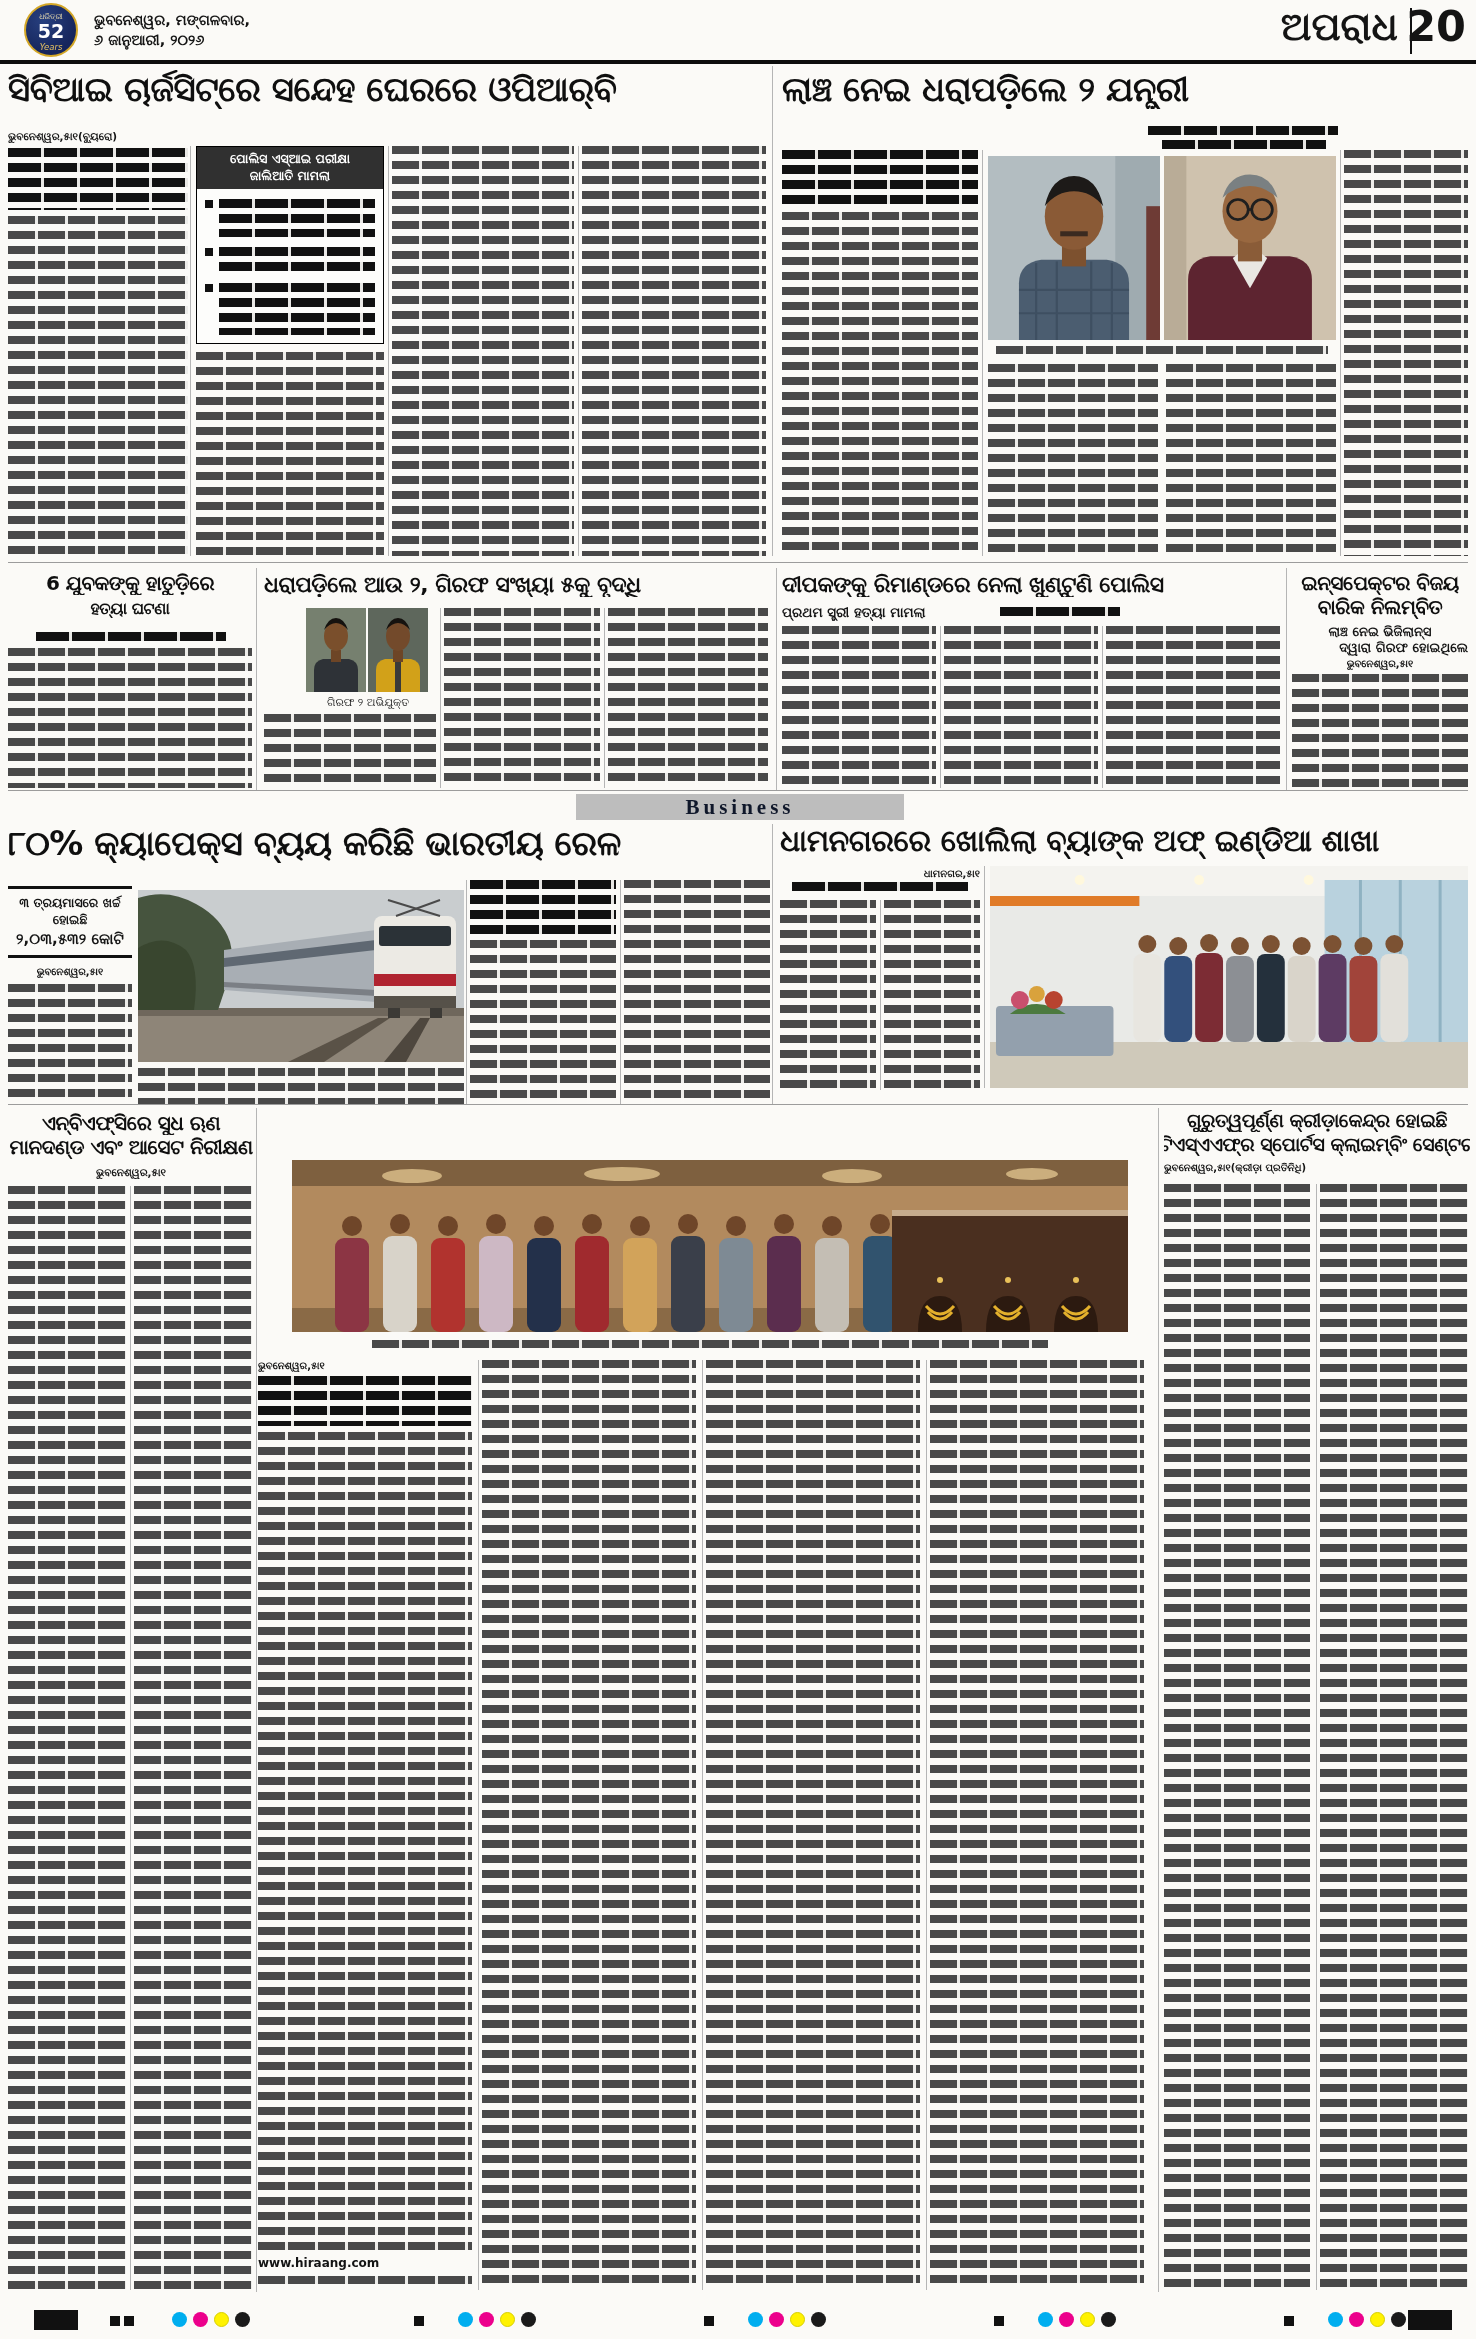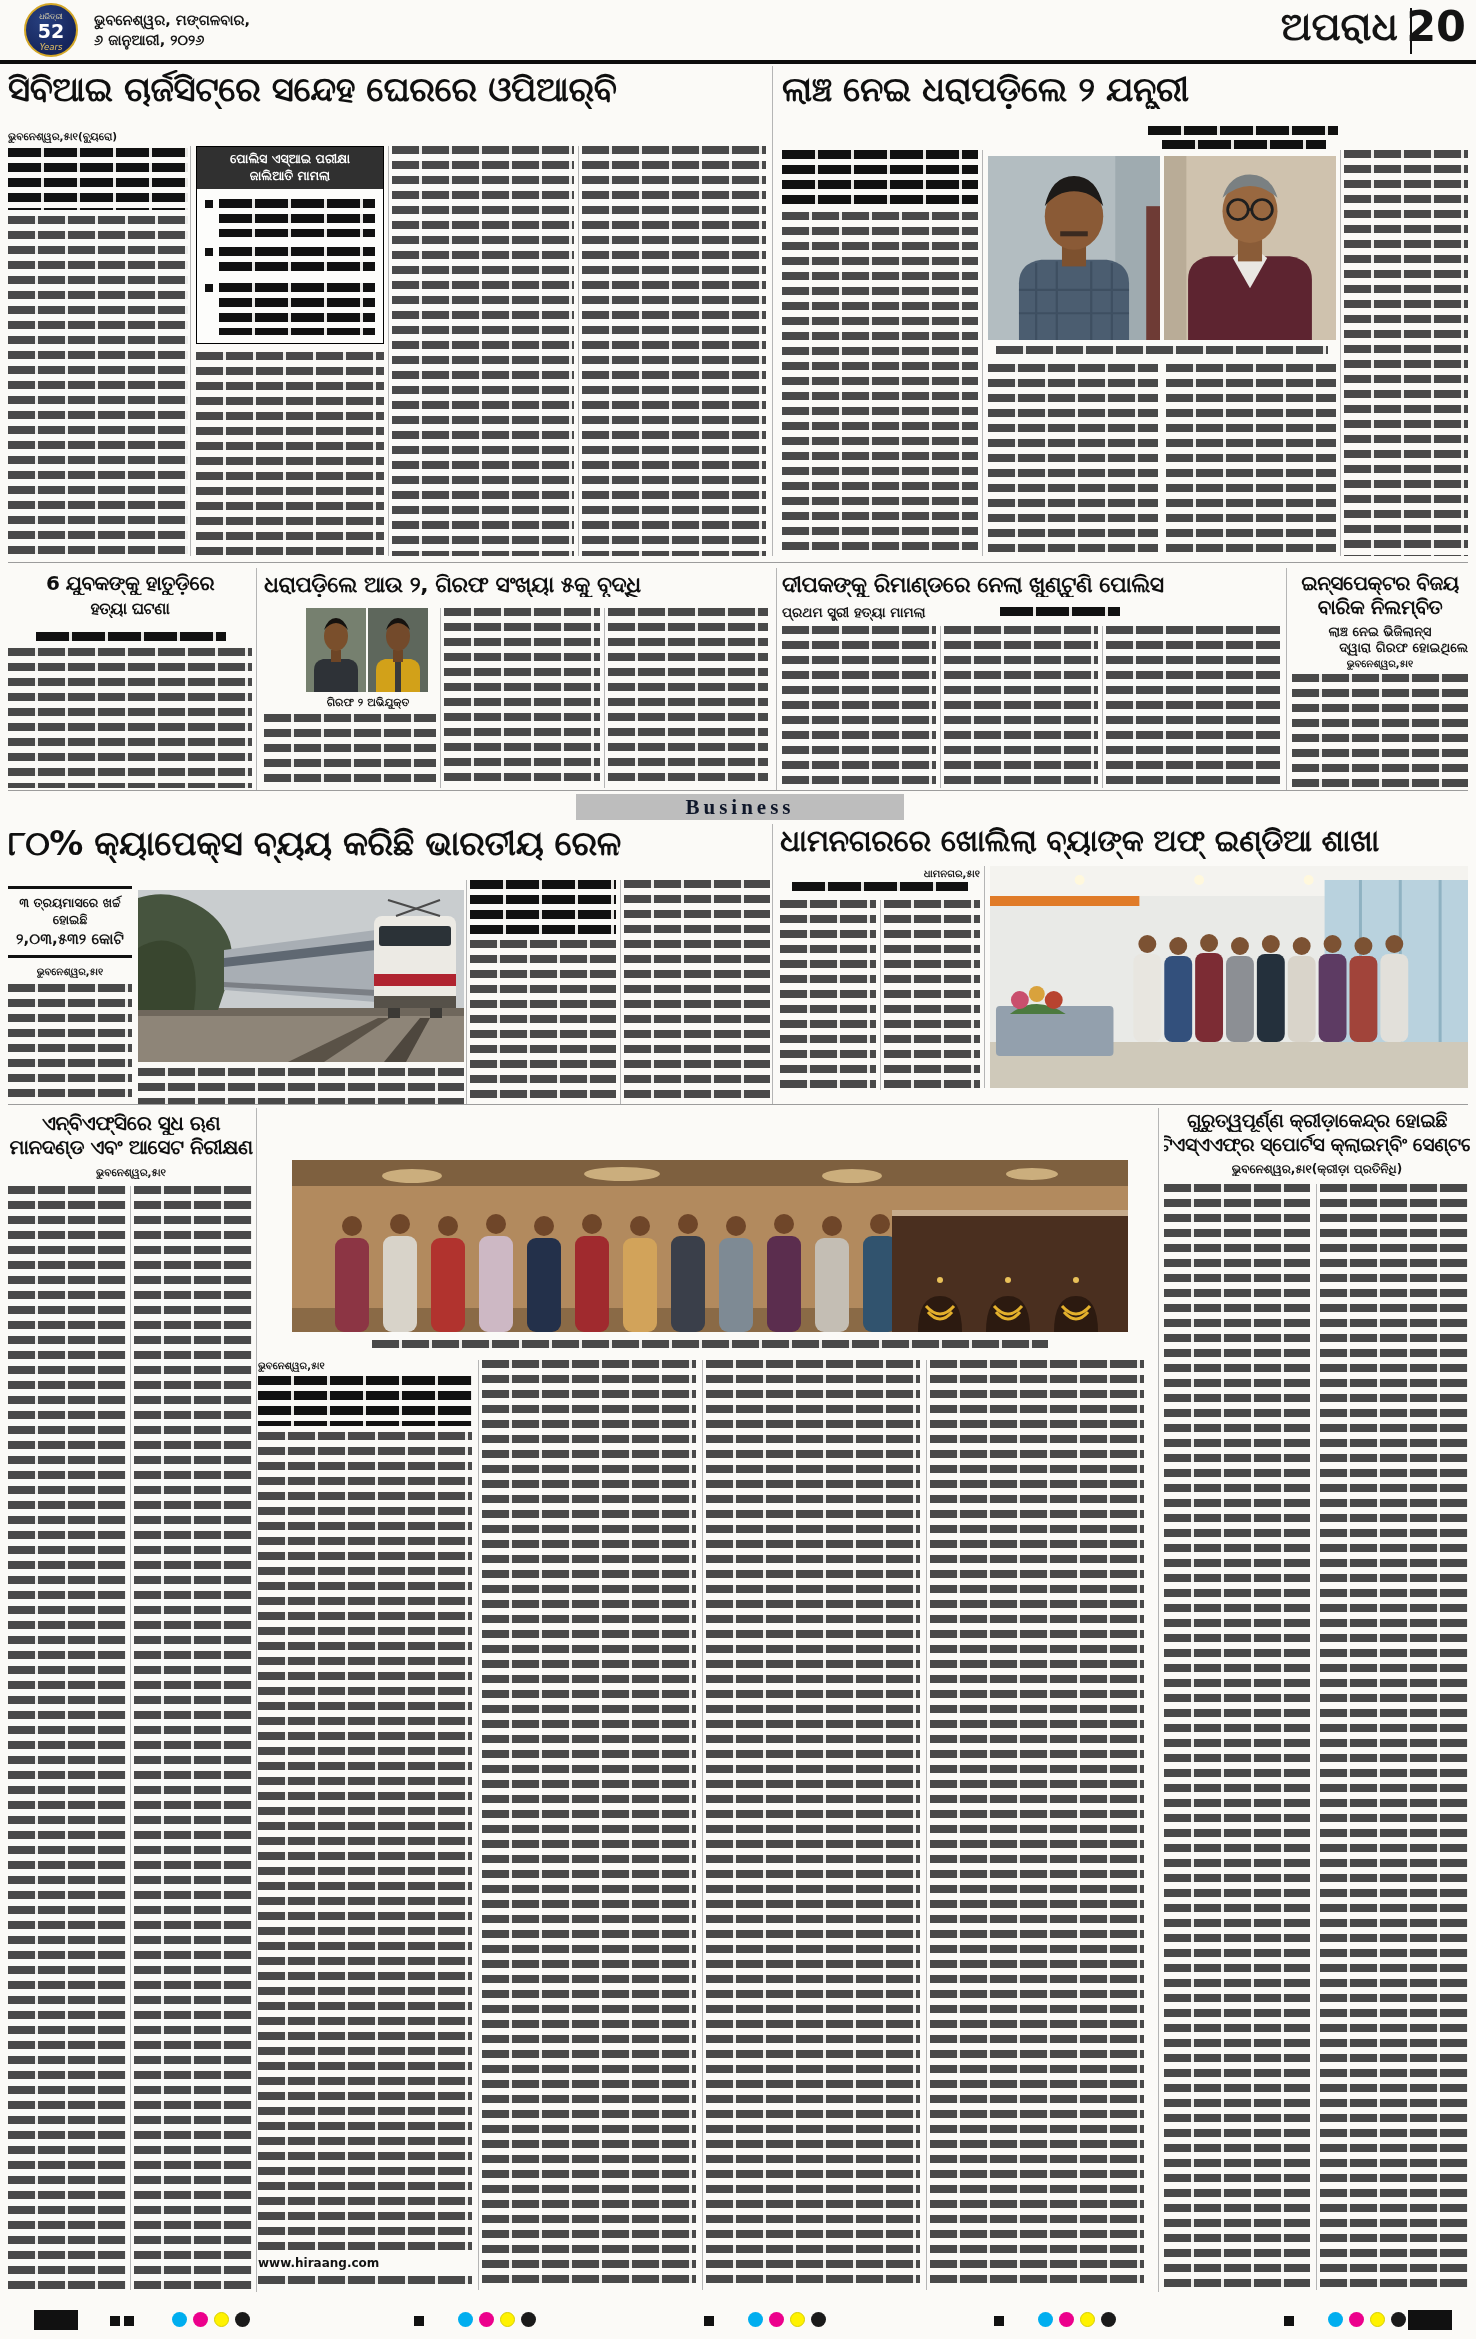--- a/index.html
+++ b/index.html
@@ -45,21 +45,21 @@
   .blt .btxt{flex:1;position:relative}
   
   .bband{position:absolute;left:576px;top:794px;width:328px;height:26px;background:#bdbdbd;
          display:flex;align-items:center;justify-content:center}
   .bband span{font-family:"Liberation Serif",serif;font-weight:700;font-size:21px;letter-spacing:4px;color:#0f172a}
   
   .subbox{position:absolute;left:8px;top:886px;width:124px;border-top:3px solid #111;border-bottom:3px solid #111;
           padding:6px 1px;text-align:center;font-weight:700;line-height:1.35}
   .subbox .s1{font-size:12.5px}
   .subbox .s2{font-size:15px}
-  .caption{position:absolute;font-weight:700;text-align:center;white-space:nowrap;overflow:hidden}
+  .caption{position:absolute;font-weight:400;text-align:center;white-space:nowrap;overflow:hidden}
   .website{position:absolute;font-weight:700;font-size:12px;white-space:nowrap}
   
   .regbar{position:absolute;height:20px;background:#111;top:2310px}
   .regsq{position:absolute;width:10px;height:10px;background:#111;top:2316px}
   .dots{position:absolute;top:2312px;display:flex;gap:6px}
   .dot{width:15px;height:15px;border-radius:50%}
   .dot.c{background:#00aeef}.dot.m{background:#ec008c}.dot.y{background:#fff200;border:1px solid #d8cf00}.dot.k{background:#1a1a1a}
 </style>
 </head>
 <body>
@@ -392,21 +392,21 @@
   <div class="sim" style="left:482px;top:1360px;width:214px;height:930px"></div>
   <div class="sim" style="left:706px;top:1360px;width:214px;height:930px"></div>
   <div class="sim" style="left:930px;top:1360px;width:214px;height:930px"></div>
   <div class="vr" style="left:478px;top:1360px;height:930px"></div>
   <div class="vr" style="left:702px;top:1360px;height:930px"></div>
   <div class="vr" style="left:926px;top:1360px;height:930px"></div>
   <div class="vr" style="left:1158px;top:1108px;height:1184px"></div>
 
   <div class="hl hlc" style="left:1164px;top:1110px;width:306px;font-size:19px">ଗୁରୁତ୍ୱପୂର୍ଣ୍ଣ କ୍ରୀଡ଼ାକେନ୍ଦ୍ର ହୋଇଛି</div>
   <div class="hl hlc" style="left:1164px;top:1134px;width:306px;font-size:19px">ଟିଏସ୍‌ଏଏଫ୍‌ର ସ୍ପୋର୍ଟସ କ୍ଲାଇମ୍ବିଂ ସେଣ୍ଟର</div>
-  <div class="dateline" style="left:1164px;top:1162px;width:306px;text-align:center;font-size:12px">ଭୁବନେଶ୍ୱର,୫ା୧(କ୍ରୀଡ଼ା ପ୍ରତିନିଧି)</div>
+  <div class="dateline" style="left:1164px;top:1162px;width:306px;text-align:left;font-size:10px">ଭୁବନେଶ୍ୱର,୫ା୧(କ୍ରୀଡ଼ା ପ୍ରତିନିଧି)</div>
   <div class="sim" style="left:1164px;top:1184px;width:146px;height:1106px"></div>
   <div class="sim" style="left:1320px;top:1184px;width:148px;height:1106px"></div>
   <div class="vr" style="left:1316px;top:1184px;height:1106px"></div>
 
   <div class="regbar" style="left:34px;width:44px"></div>
   <div class="regsq" style="left:110px"></div>
   <div class="regsq" style="left:124px"></div>
 
   <div class="dots" style="left:172px">
     <div class="dot c"></div>

